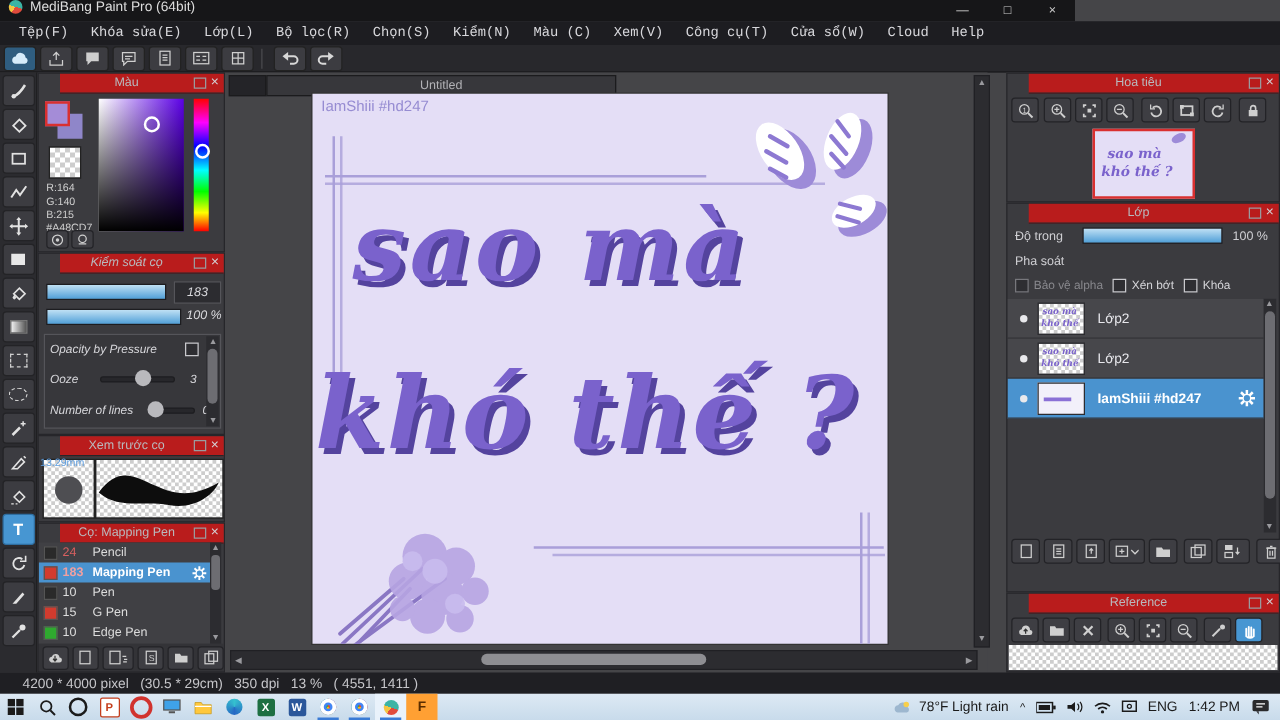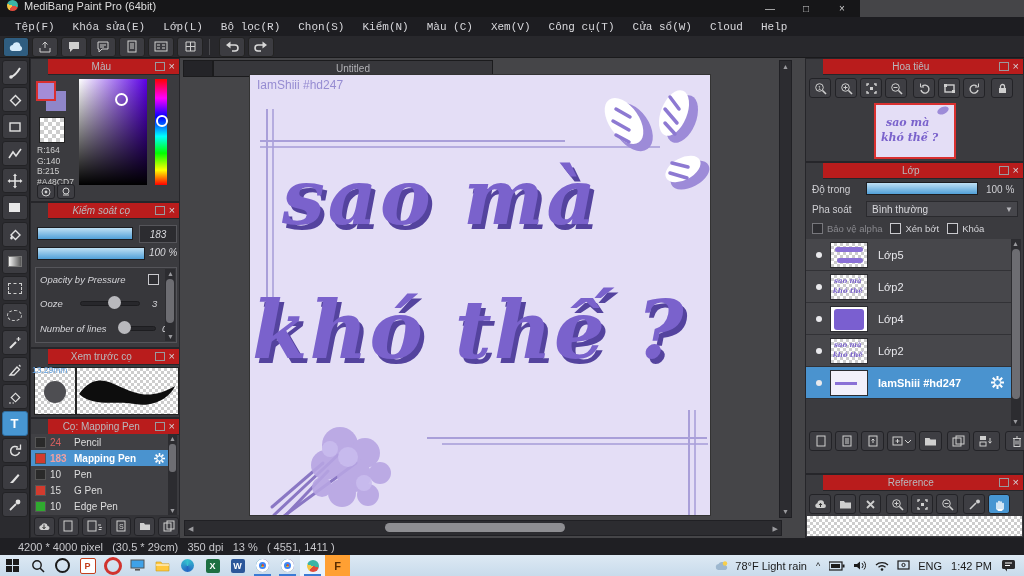--- a/index.html
+++ b/index.html
@@ -572,56 +572,37 @@
     <span class="pt">Lớp</span>
     <span class="pop-icon"></span>
     <span class="close-x">×</span>
   </div>
   <div class="abs" style="left:6px;top:21px;color:#cfcfd3;font-size:10px;">Độ trong</div>
   <div class="abs groove" style="left:60px;top:19px;width:112px;height:13px;">
       <div class="bluefill"></div>
     </div>
   <div class="abs" style="left:180px;top:21px;color:#cfcfd3;font-size:10px;">100 %</div>
   <div class="abs" style="left:6px;top:41px;color:#cfcfd3;font-size:10px;">Pha soát</div>
-  <div class="abs" style="left:60px;top:38px;width:152px;height:16px;background:#46464b;border:1px solid #2a2a2e;display:flex;align-items:center;box-sizing:border-box;">
-    <span style="color:#d9d9dd;font-size:10px;margin-left:5px;flex:1;">Bình thường</span>
-    <span style="color:#b5b5b9;font-size:8px;margin-right:4px;">▼</span>
-  </div>
   <div class="abs" style="left:6px;top:60px;width:207px;display:flex;align-items:center;">
     <span class="checkbox" style="border-color:#77777c;"></span>
     <span style="color:#88888d;font-size:9.5px;margin:0 8px 0 4px;">Bảo vệ alpha</span>
     <span class="checkbox"></span>
     <span style="color:#d6d6da;font-size:9.5px;margin:0 8px 0 4px;">Xén bớt</span>
     <span class="checkbox"></span>
     <span style="color:#d6d6da;font-size:9.5px;margin-left:4px;">Khóa</span>
   </div>
 
   <div class="abs" style="left:0;top:76px;width:205px;height:187px;overflow:hidden;">
     <div class="layer-row">
       <span class="eye-dot"></span>
       <span class="lthumb chk6">
-          <span style="position:absolute;left:4px;top:4px;width:28px;height:5px;border-radius:3px;background:#8a70d6;"></span>
-          <span style="position:absolute;left:6px;top:15px;width:26px;height:5px;border-radius:3px;background:#8a70d6;"></span>
-        </span>
-      <span class="lname">Lớp5</span>
-    </div>
-    <div class="layer-row">
-      <span class="eye-dot"></span>
-      <span class="lthumb chk6">
           <span class="mini-script" style="position:absolute;left:3px;top:2px;font-size:7px;">sao mà</span>
           <span class="mini-script" style="position:absolute;left:2px;top:12px;font-size:7px;">khó thế</span>
         </span>
       <span class="lname">Lớp2</span>
-    </div>
-    <div class="layer-row">
-      <span class="eye-dot"></span>
-      <span class="lthumb" style="background:#fff;">
-          <span style="position:absolute;left:3px;top:2px;width:30px;height:21px;border-radius:3px;background:#7a5fd0;"></span>
-        </span>
-      <span class="lname">Lớp4</span>
     </div>
     <div class="layer-row">
       <span class="eye-dot"></span>
       <span class="lthumb chk6">
           <span class="mini-script" style="position:absolute;left:3px;top:2px;font-size:7px;">sao mà</span>
           <span class="mini-script" style="position:absolute;left:2px;top:12px;font-size:7px;">khó thế</span>
         </span>
       <span class="lname">Lớp2</span>
     </div>
     <div class="layer-row sel">

